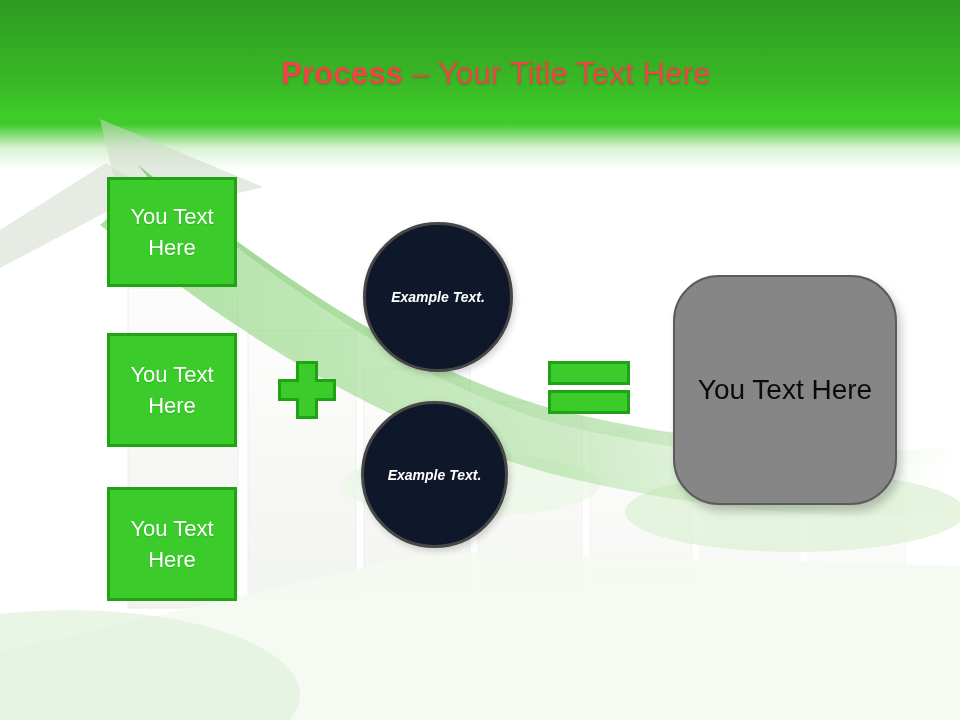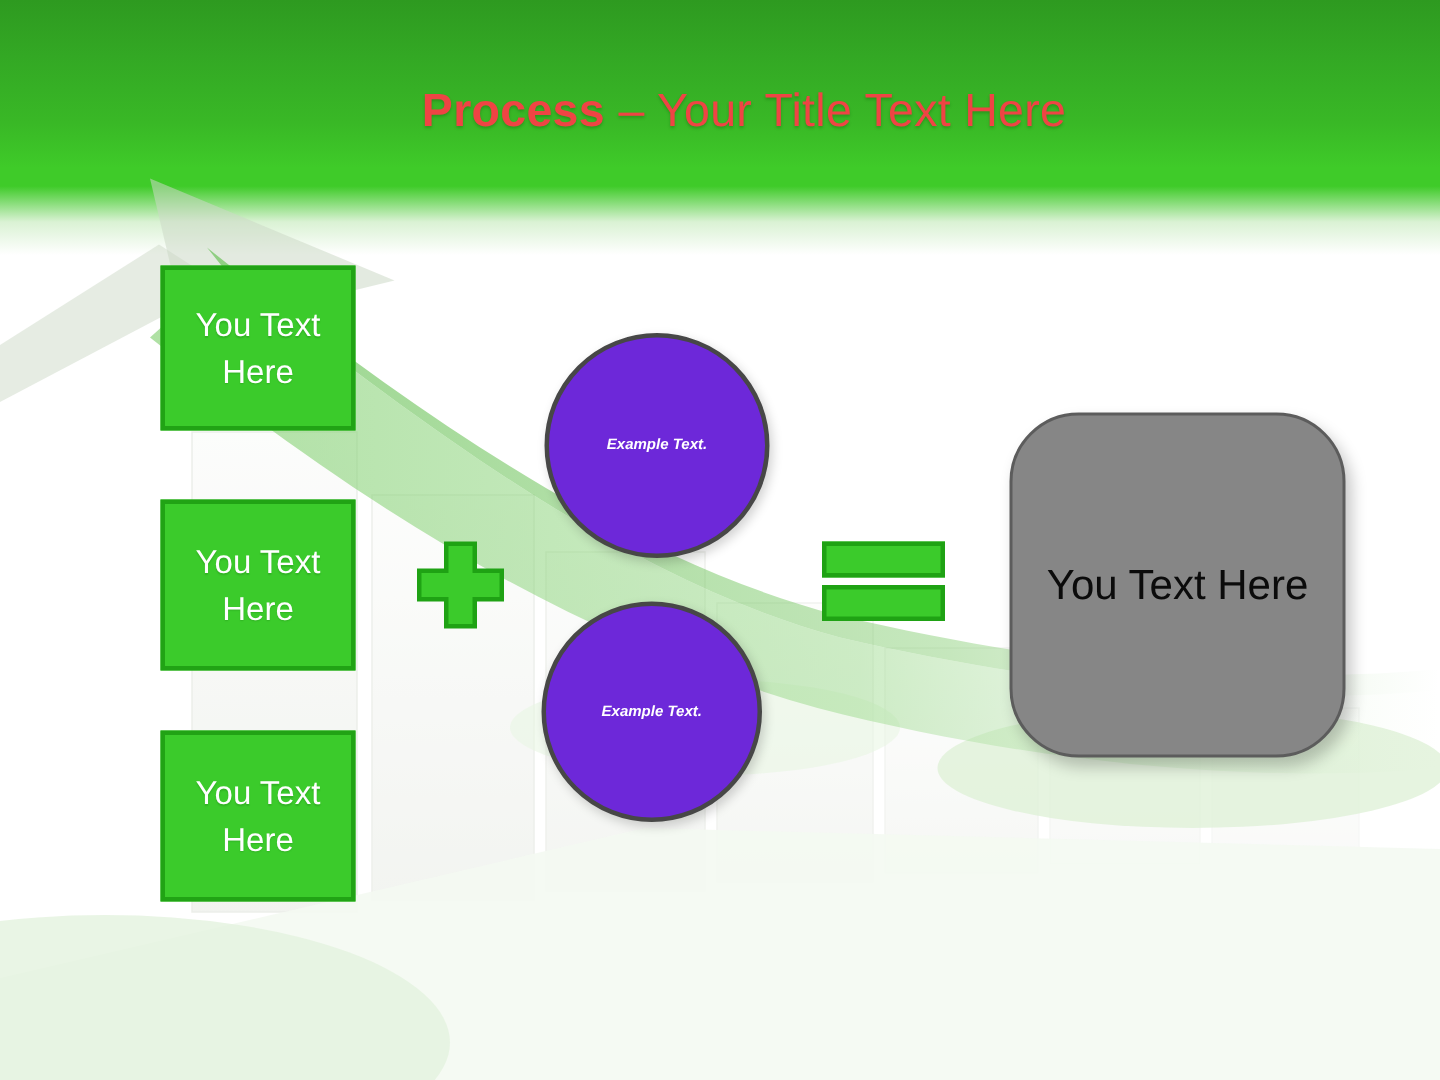--- a/index.html
+++ b/index.html
@@ -43,23 +43,23 @@
   .plus-wrap { position: absolute; left: 277px; top: 360px; width: 60px; height: 60px; z-index: 6; }
   
   .equals-wrap { position: absolute; left: 548px; top: 361px; width: 82px; z-index: 6; }
   .equals-bar {
     width: 82px; height: 24px; background: #3BCB2B; border: 3px solid #1FA214;
   }
   .equals-bar + .equals-bar { margin-top: 5px; }
   
   .gray-circle {
     position: absolute; border-radius: 50%;
-    background: #6d28d9; border: 3px solid #474747; z-index: 6;
+    background: #0f172a; border: 3px solid #474747; z-index: 6;
     display: flex; align-items: center; justify-content: center; text-align: center;
-    color: #ffffff; font-size: 10px; line-height: 24px; font-weight: 700; font-style: italic;
+    color: #ffffff; font-size: 14px; line-height: 24px; font-weight: 700; font-style: italic;
     box-shadow: 2px 3px 7px rgba(0,0,0,0.18);
   }
   .gray-circle .lbl { width: 96px; }
   #circle1 { left: 363px; top: 222px; width: 150px; height: 150px; }
   #circle2 { left: 361px; top: 401px; width: 147px; height: 147px; }
   
   .result-box {
     position: absolute; left: 673px; top: 275px; width: 224px; height: 230px; z-index: 6;
     background: #868686; border: 2px solid #5C5C5C; border-radius: 46px;
     display: flex; align-items: center; justify-content: center; text-align: center;

